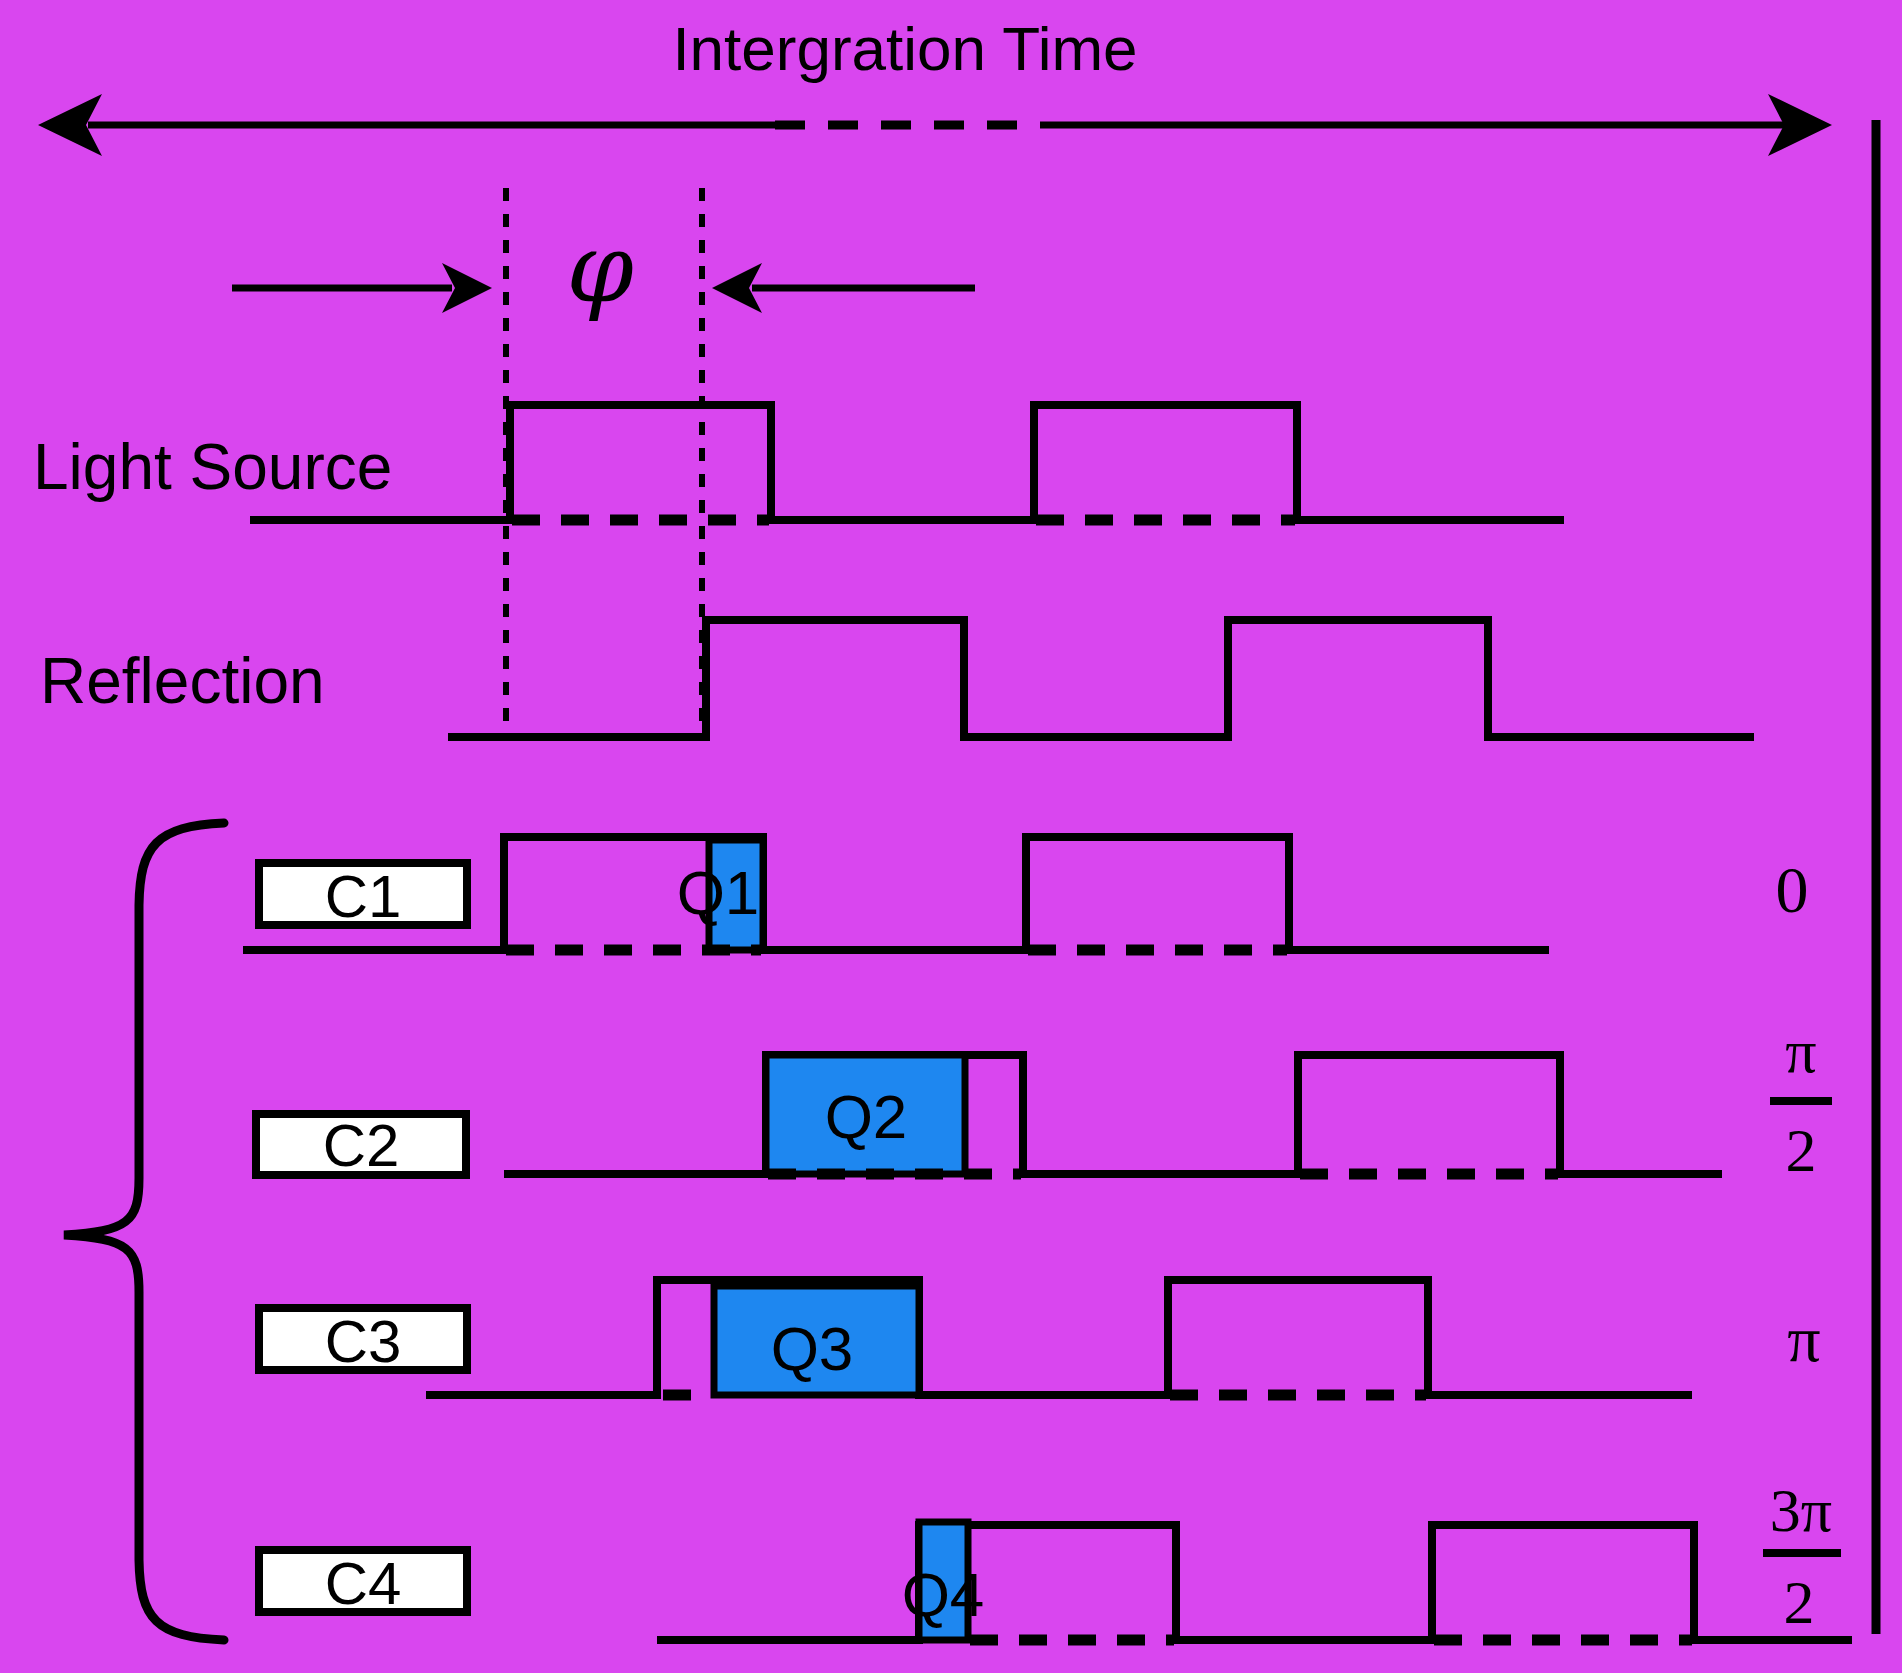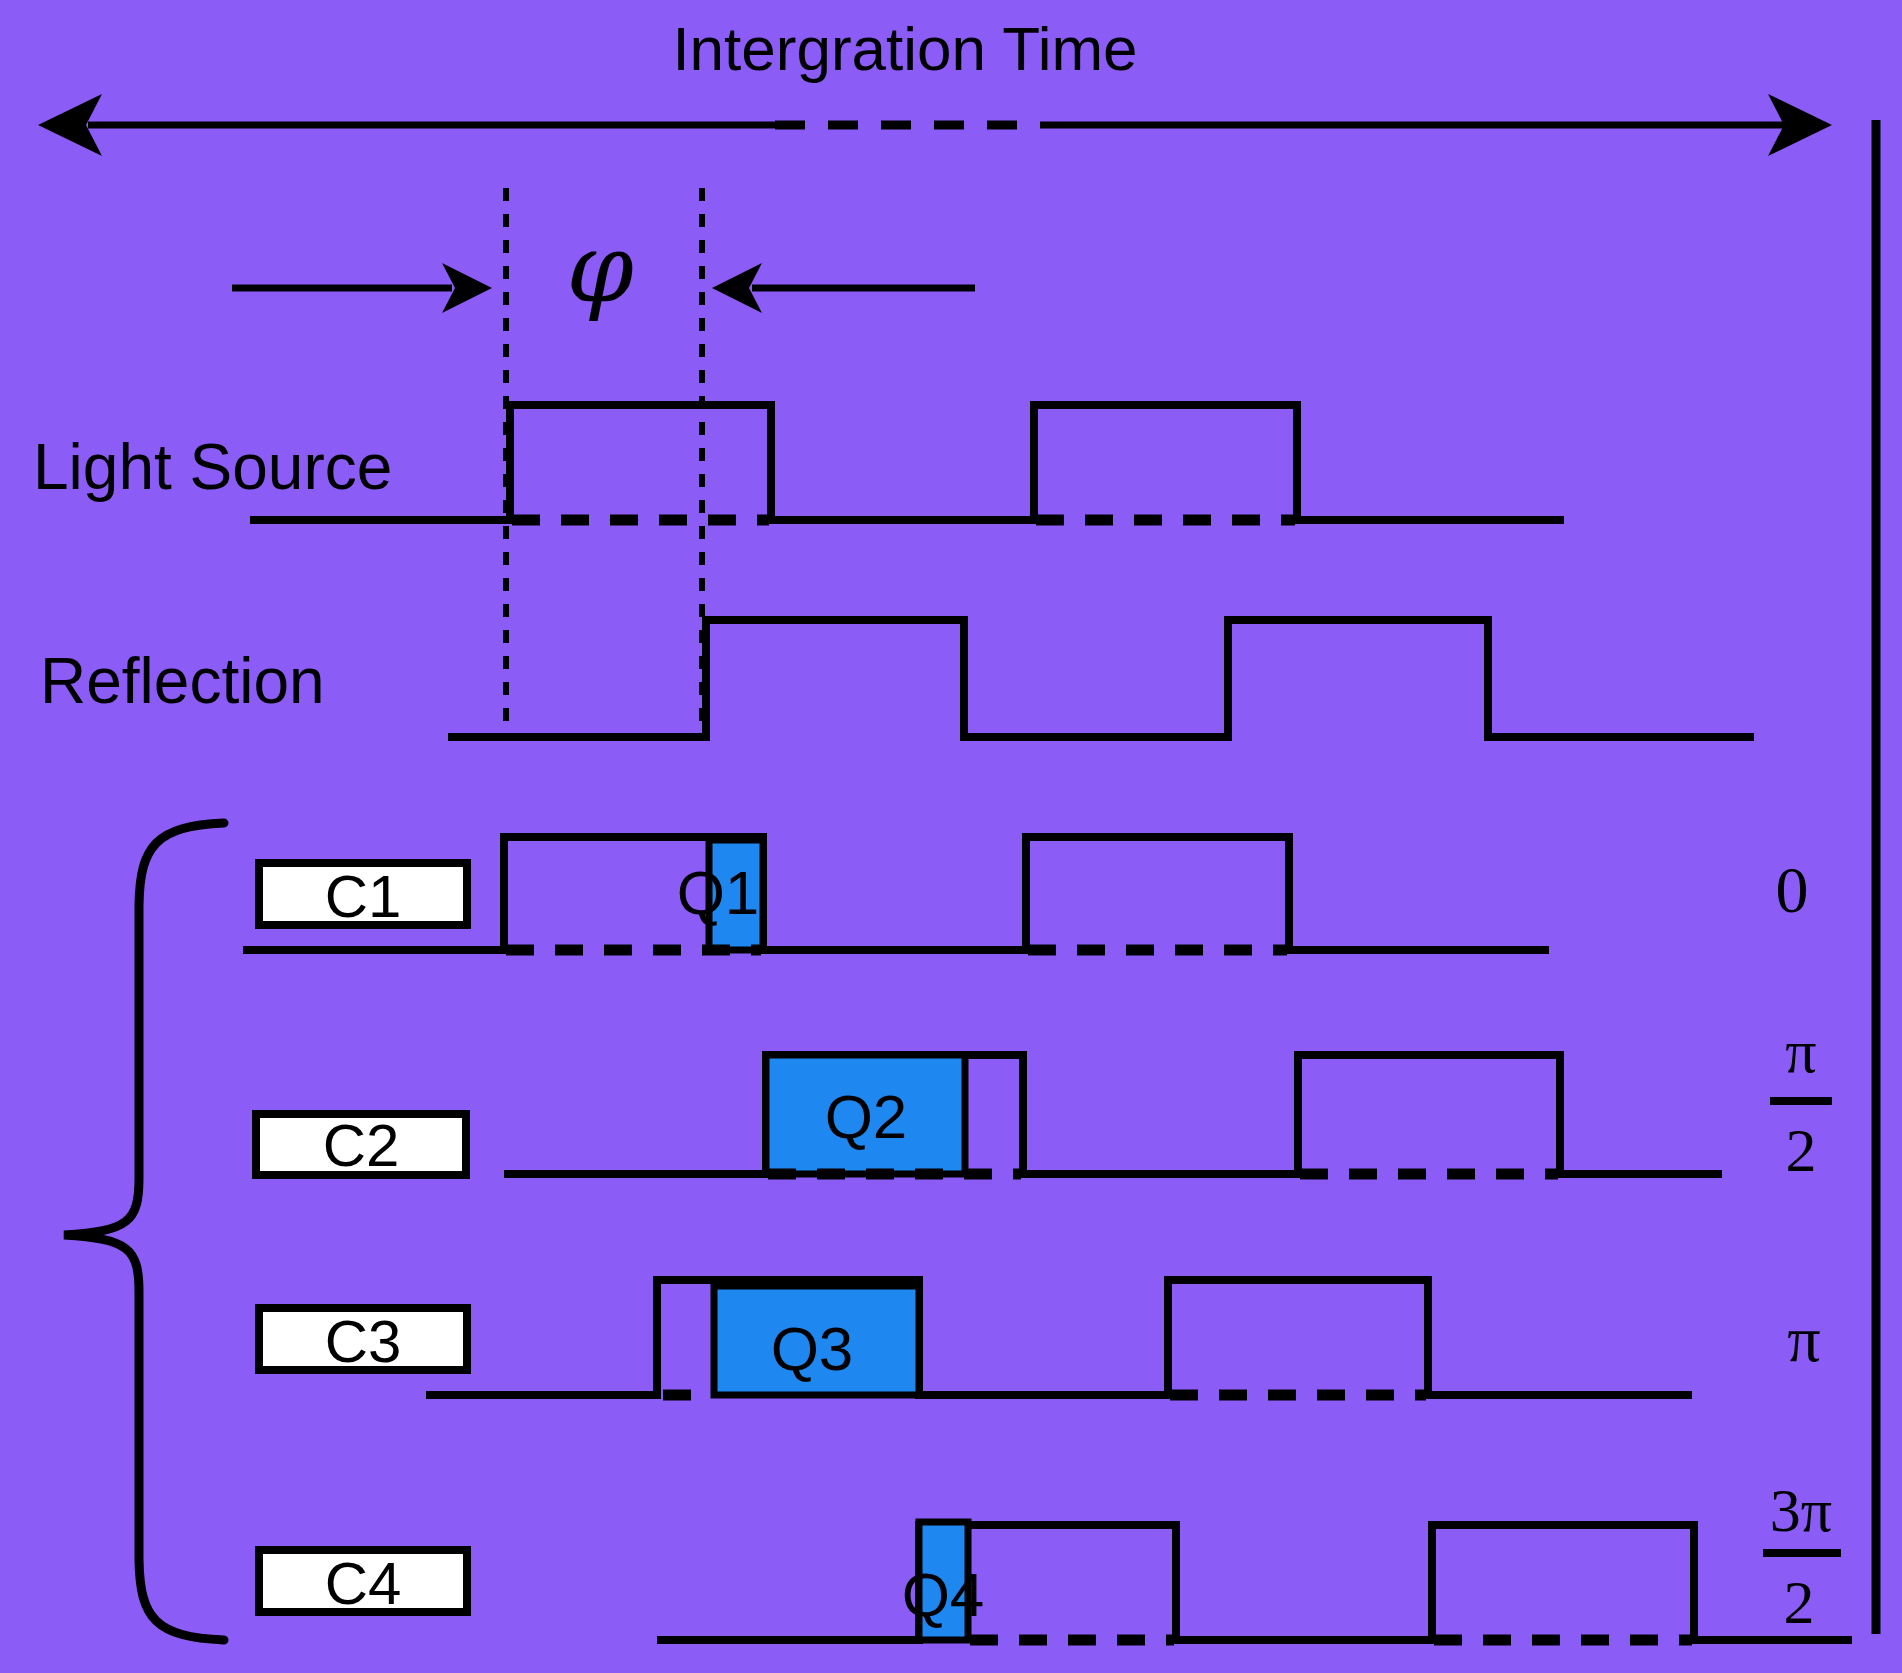--- a/index.html
+++ b/index.html
@@ -1,16 +1,16 @@
 <!DOCTYPE html>
 <html><head>
 <meta charset="utf-8">
 <style>
   html,body { margin:0; padding:0; background:#ffffff; }
-  .stage { position:relative; width:1902px; height:1673px; background:#8b5cf6; overflow:hidden; }
+  .stage { position:relative; width:1902px; height:1673px; background:#d946ef; overflow:hidden; }
   svg { display:block; }
   text { fill:#000000; }
   .sans  { font-family:"Liberation Sans", sans-serif; }
   .serif { font-family:"Liberation Serif", serif; }
   .phi   { font-family:"DejaVu Serif", serif; font-style:italic; }
   .wave      { fill:none; stroke:#000000; stroke-width:8; }
   .wave-dash { fill:none; stroke:#000000; stroke-width:11; stroke-dasharray:28 21; }
   .arrow-line { stroke:#000000; stroke-width:7; }
   .arrow-dash { stroke:#000000; stroke-width:9; stroke-dasharray:30 23; }
   .vdots { stroke:#000000; stroke-width:6; stroke-dasharray:13 13; fill:none; }

